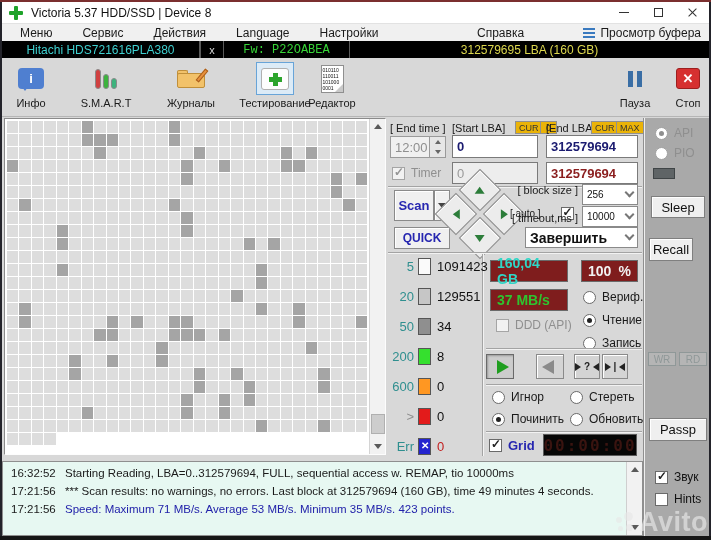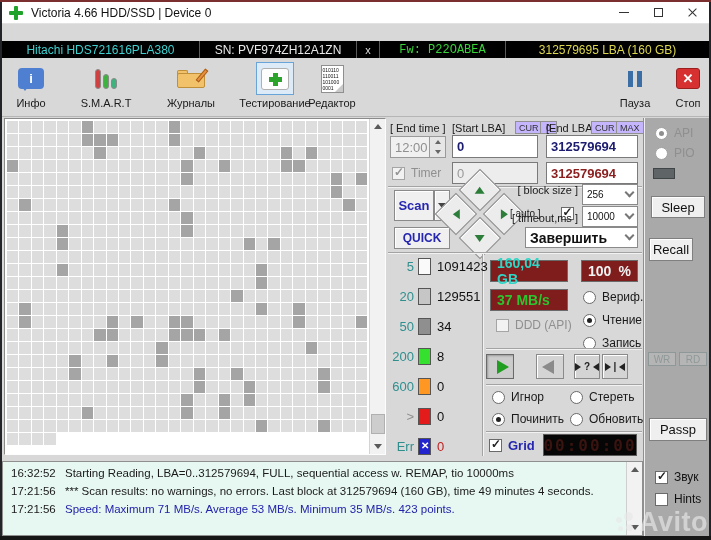--- a/index.html
+++ b/index.html
@@ -82,21 +82,21 @@
 
   .hsep{position:absolute;height:2px;border-top:1px solid #a3a3a3;border-bottom:1px solid #f2f2f2;}
   .vsep{position:absolute;width:2px;border-left:1px solid #a3a3a3;border-right:1px solid #f2f2f2;}
 
   .brlabel{position:absolute;font-size:11px;color:#1a1a1a;white-space:nowrap;}
 
   .inp{position:absolute;background:#fff;border:1px solid #7a7a7a;font-weight:bold;color:#1b1b70;font-size:13px;display:flex;align-items:center;padding:0 4px;}
   .inp.red{color:#8b1e1e;}
   .inp.dis{background:#ededed;color:#9a9a9a;font-weight:normal;}
 
-  .mini-btn{position:absolute;height:13px;background:#c4b5fd;border:1px solid #909090;font-size:9px;color:#333;display:flex;align-items:center;justify-content:center;padding:4px 3px;}
+  .mini-btn{position:absolute;height:13px;background:#eab308;border:1px solid #909090;font-size:9px;color:#333;display:flex;align-items:center;justify-content:center;padding:4px 3px;}
 
   .spinner{position:absolute;display:flex;}
   .spin-val{width:40px;height:22px;background:#f0f0f0;border:1px solid #9a9a9a;color:#8f8f8f;font-size:13px;display:flex;align-items:center;padding:0 4px;}
   .spin-btns{width:16px;height:22px;border:1px solid #9a9a9a;border-left:none;display:flex;flex-direction:column;background:#e6e6e6;}
   .spin-btns .sb1{flex:1;display:flex;align-items:center;justify-content:center;}
   .t-up{border:3px solid transparent;border-bottom:4px solid #666;margin-top:-3px;}
   .t-dn{border:3px solid transparent;border-top:4px solid #666;margin-bottom:-3px;}
 
   .cb{width:13px;height:13px;background:#fff;border:1px solid #6a6a6a;position:relative;}
   .cb.on::after{content:"✓";position:absolute;left:1px;top:-3px;font-size:12px;font-weight:bold;color:#222;}
@@ -172,39 +172,54 @@
   .wm-dots i:nth-child(4){width:5px;height:5px;left:2px;top:14px;}
   .wm-text{font-size:27px;font-weight:bold;color:#ececec;letter-spacing:0.5px;}
 </style>
 </head>
 <body>
 
 <div class="page">
 
   <div class="titlebar">
     <div class="app-icon"></div>
-    <div class="title-text">Victoria 4.66 HDD/SSD | Device 0</div>
+    <div class="title-text">Victoria 5.37 HDD/SSD | Device 8</div>
     <div class="win-ctrls">
       <div class="wbtn">
           <div class="ic-min"></div>
         </div>
       <div class="wbtn">
           <div class="ic-max"></div>
         </div>
       <div class="wbtn">
           <div class="ic-close"></div>
         </div>
     </div>
   </div>
 
+  <div class="menubar">
+    <span class="menu-item">Меню</span>
+    <span class="menu-item">Сервис</span>
+    <span class="menu-item">Действия</span>
+    <span class="menu-item">Language</span>
+    <span class="menu-item">Настройки</span>
+    <span class="menu-item menu-help">Справка</span>
+    <span class="buffer-view">
+      <span class="list-icon">
+          <i></i>
+          <i></i>
+          <i></i>
+        </span>
+      <span>Просмотр буфера</span>
+    </span>
+  </div>
 
   <div class="devicebar">
     <div class="dseg d-model">Hitachi HDS721616PLA380</div>
     <div class="dsep"></div>
-    <div class="dseg d-serial">SN: PVF974ZH12A1ZN</div>
     <div class="dsep"></div>
     <div class="dseg d-x">x</div>
     <div class="dsep"></div>
     <div class="dseg d-fw">Fw: P22OABEA</div>
     <div class="dsep"></div>
     <div class="dseg d-cap">312579695 LBA (160 GB)</div>
   </div>
 
   <div class="toolbar">
     <div class="tbtn" style="left:6px;width:46px;">

